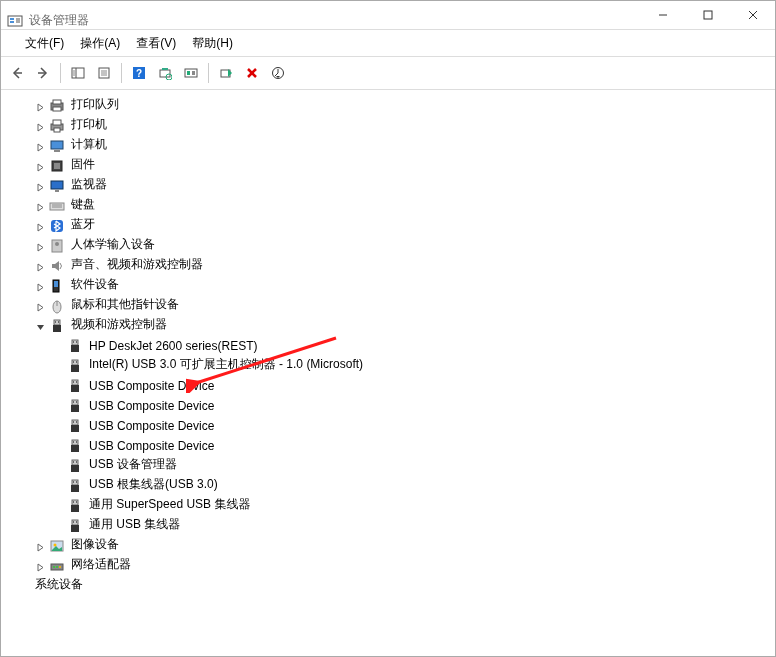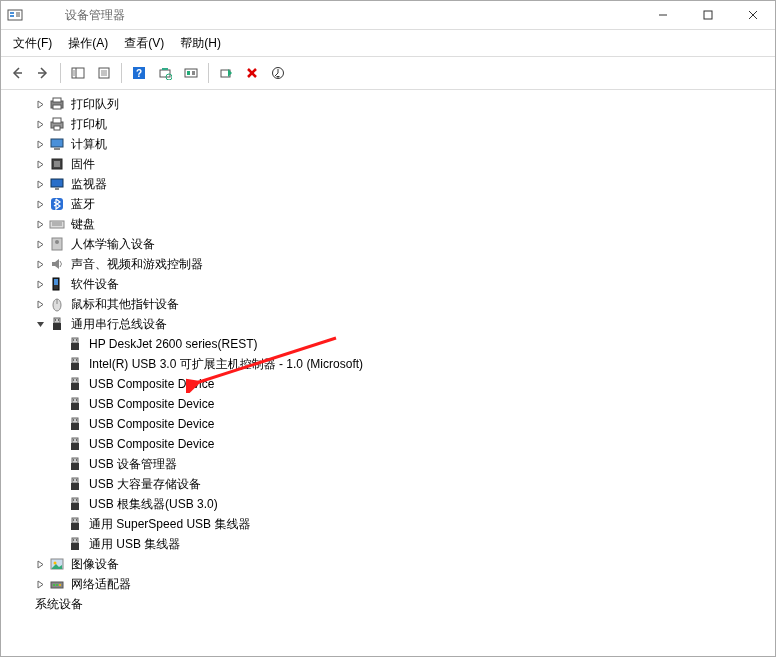--- a/index.html
+++ b/index.html
@@ -1,29 +1,29 @@
 <!DOCTYPE html>
 <html><head>
 <meta charset="utf-8">
 <style>
   html,body{margin:0;padding:0;font-family:"Microsoft YaHei","Segoe UI",sans-serif;font-size:12px;color:#000;background:#fff;}
   .window{width:776px;height:657px;border:1px solid #aaa;box-sizing:border-box;display:flex;flex-direction:column;position:relative;}
-  .titlebar{height:28px;display:flex;align-items:center;padding:0 0 0 6px;border-bottom:1px solid #ddd;color:#666;gap:36px;}
+  .titlebar{height:28px;display:flex;align-items:flex-end;padding:0 0 0 6px;border-bottom:1px solid #ddd;color:#666;}
   .titlebar .ico{width:16px;height:16px;margin-right:6px;display:inline-flex;align-items:center;justify-content:center;}
   .titlebar .spacer{flex:1;}
   .winbtns{display:flex;height:100%;}
   .winbtn{width:45px;display:flex;align-items:center;justify-content:center;color:#333;}
-  .menubar{height:22px;display:flex;align-items:center;padding:2px 4px;border-bottom:1px solid #ddd;}
+  .menubar{height:22px;display:flex;align-items:center;padding:2px 16px;border-bottom:1px solid #ddd;}
   .menuitem{padding:2px 8px;}
   .toolbar{height:28px;display:flex;align-items:center;padding:2px 4px;border-bottom:1px solid #ddd;gap:2px;}
   .tbtn{width:22px;height:22px;display:flex;align-items:center;justify-content:center;border:1px solid transparent;}
   .tsep{width:1px;height:20px;background:#ccc;margin:0 3px;}
   .client{flex:1;overflow:auto;position:relative;}
   .tree{padding:4px 0 4px 6px;}
-  .row{display:flex;align-items:center;height:20px;white-space:nowrap;}
+  .row{display:flex;align-items:flex-end;height:20px;white-space:nowrap;}
   .exp{width:14px;height:14px;display:inline-flex;align-items:center;justify-content:center;color:#666;font-size:10px;cursor:pointer;}
   .ind{display:inline-block;}
   .nimg{width:16px;height:16px;margin:0 4px 0 2px;display:inline-flex;align-items:center;justify-content:center;}
   .lbl{padding:1px 2px;}
   
   .arrow{position:absolute;left:185px;top:243px;pointer-events:none;}
   
   .client::-webkit-scrollbar{width:17px;}
   .client::-webkit-scrollbar-track{background:#f0f0f0;}
   .client::-webkit-scrollbar-thumb{background:#c2c2c2;}
@@ -226,51 +226,51 @@
         </div>
         <div class="row">
           <span class="ind" style="width: 26px;"></span>
           <span class="exp">
             <svg width="9" height="9">
               <path d="M2 1 L7 4.5 L2 8 Z" fill="none" stroke="#666"></path>
             </svg>
           </span>
           <span class="nimg">
             <svg width="16" height="16">
-              <rect x="2" y="2" width="12" height="12" rx="3" fill="#2a6fd6"></rect>
-              <path d="M7 3 L7 13 L11 10 L5 6 M7 3 L11 6 L5 10" fill="none" stroke="#fff" stroke-width="1.2"></path>
-            </svg>
-          </span>
-          <span class="lbl">蓝牙</span>
-        </div>
-        <div class="row">
-          <span class="ind" style="width: 26px;"></span>
-          <span class="exp">
-            <svg width="9" height="9">
-              <path d="M2 1 L7 4.5 L2 8 Z" fill="none" stroke="#666"></path>
-            </svg>
-          </span>
-          <span class="nimg">
-            <svg width="16" height="16">
               <rect x="1" y="5" width="14" height="7" fill="#ddd" stroke="#888"></rect>
               <line x1="3" y1="7" x2="13" y2="7" stroke="#888"></line>
               <line x1="3" y1="9" x2="13" y2="9" stroke="#888"></line>
             </svg>
           </span>
           <span class="lbl">键盘</span>
         </div>
         <div class="row">
           <span class="ind" style="width: 26px;"></span>
           <span class="exp">
             <svg width="9" height="9">
               <path d="M2 1 L7 4.5 L2 8 Z" fill="none" stroke="#666"></path>
             </svg>
           </span>
           <span class="nimg">
             <svg width="16" height="16">
+              <rect x="2" y="2" width="12" height="12" rx="3" fill="#2a6fd6"></rect>
+              <path d="M7 3 L7 13 L11 10 L5 6 M7 3 L11 6 L5 10" fill="none" stroke="#fff" stroke-width="1.2"></path>
+            </svg>
+          </span>
+          <span class="lbl">蓝牙</span>
+        </div>
+        <div class="row">
+          <span class="ind" style="width: 26px;"></span>
+          <span class="exp">
+            <svg width="9" height="9">
+              <path d="M2 1 L7 4.5 L2 8 Z" fill="none" stroke="#666"></path>
+            </svg>
+          </span>
+          <span class="nimg">
+            <svg width="16" height="16">
               <rect x="3" y="2" width="10" height="12" fill="#ccc" stroke="#888"></rect>
               <circle cx="8" cy="6" r="2" fill="#888"></circle>
             </svg>
           </span>
           <span class="lbl">人体学输入设备</span>
         </div>
         <div class="row">
           <span class="ind" style="width: 26px;"></span>
           <span class="exp">
             <svg width="9" height="9">
@@ -323,21 +323,21 @@
             </svg>
           </span>
           <span class="nimg">
             <svg width="16" height="16">
               <rect x="5" y="2" width="6" height="5" fill="#ccc" stroke="#666"></rect>
               <rect x="4" y="7" width="8" height="7" fill="#333"></rect>
               <rect x="6" y="3" width="1" height="2" fill="#666"></rect>
               <rect x="9" y="3" width="1" height="2" fill="#666"></rect>
             </svg>
           </span>
-          <span class="lbl">通用串行总线设备</span>
+          <span class="lbl">视频和游戏控制器</span>
         </div>
         <div class="row">
           <span class="ind" style="width: 44px;"></span>
           <span class="exp"></span>
           <span class="nimg">
             <svg width="16" height="16">
               <rect x="5" y="2" width="6" height="5" fill="#ccc" stroke="#666"></rect>
               <rect x="4" y="7" width="8" height="7" fill="#333"></rect>
               <rect x="6" y="3" width="1" height="2" fill="#666"></rect>
               <rect x="9" y="3" width="1" height="2" fill="#666"></rect>
@@ -415,33 +415,20 @@
           <span class="exp"></span>
           <span class="nimg">
             <svg width="16" height="16">
               <rect x="5" y="2" width="6" height="5" fill="#ccc" stroke="#666"></rect>
               <rect x="4" y="7" width="8" height="7" fill="#333"></rect>
               <rect x="6" y="3" width="1" height="2" fill="#666"></rect>
               <rect x="9" y="3" width="1" height="2" fill="#666"></rect>
             </svg>
           </span>
           <span class="lbl">USB 设备管理器</span>
-        </div>
-        <div class="row">
-          <span class="ind" style="width: 44px;"></span>
-          <span class="exp"></span>
-          <span class="nimg">
-            <svg width="16" height="16">
-              <rect x="5" y="2" width="6" height="5" fill="#ccc" stroke="#666"></rect>
-              <rect x="4" y="7" width="8" height="7" fill="#333"></rect>
-              <rect x="6" y="3" width="1" height="2" fill="#666"></rect>
-              <rect x="9" y="3" width="1" height="2" fill="#666"></rect>
-            </svg>
-          </span>
-          <span class="lbl">USB 大容量存储设备</span>
         </div>
         <div class="row">
           <span class="ind" style="width: 44px;"></span>
           <span class="exp"></span>
           <span class="nimg">
             <svg width="16" height="16">
               <rect x="5" y="2" width="6" height="5" fill="#ccc" stroke="#666"></rect>
               <rect x="4" y="7" width="8" height="7" fill="#333"></rect>
               <rect x="6" y="3" width="1" height="2" fill="#666"></rect>
               <rect x="9" y="3" width="1" height="2" fill="#666"></rect>

